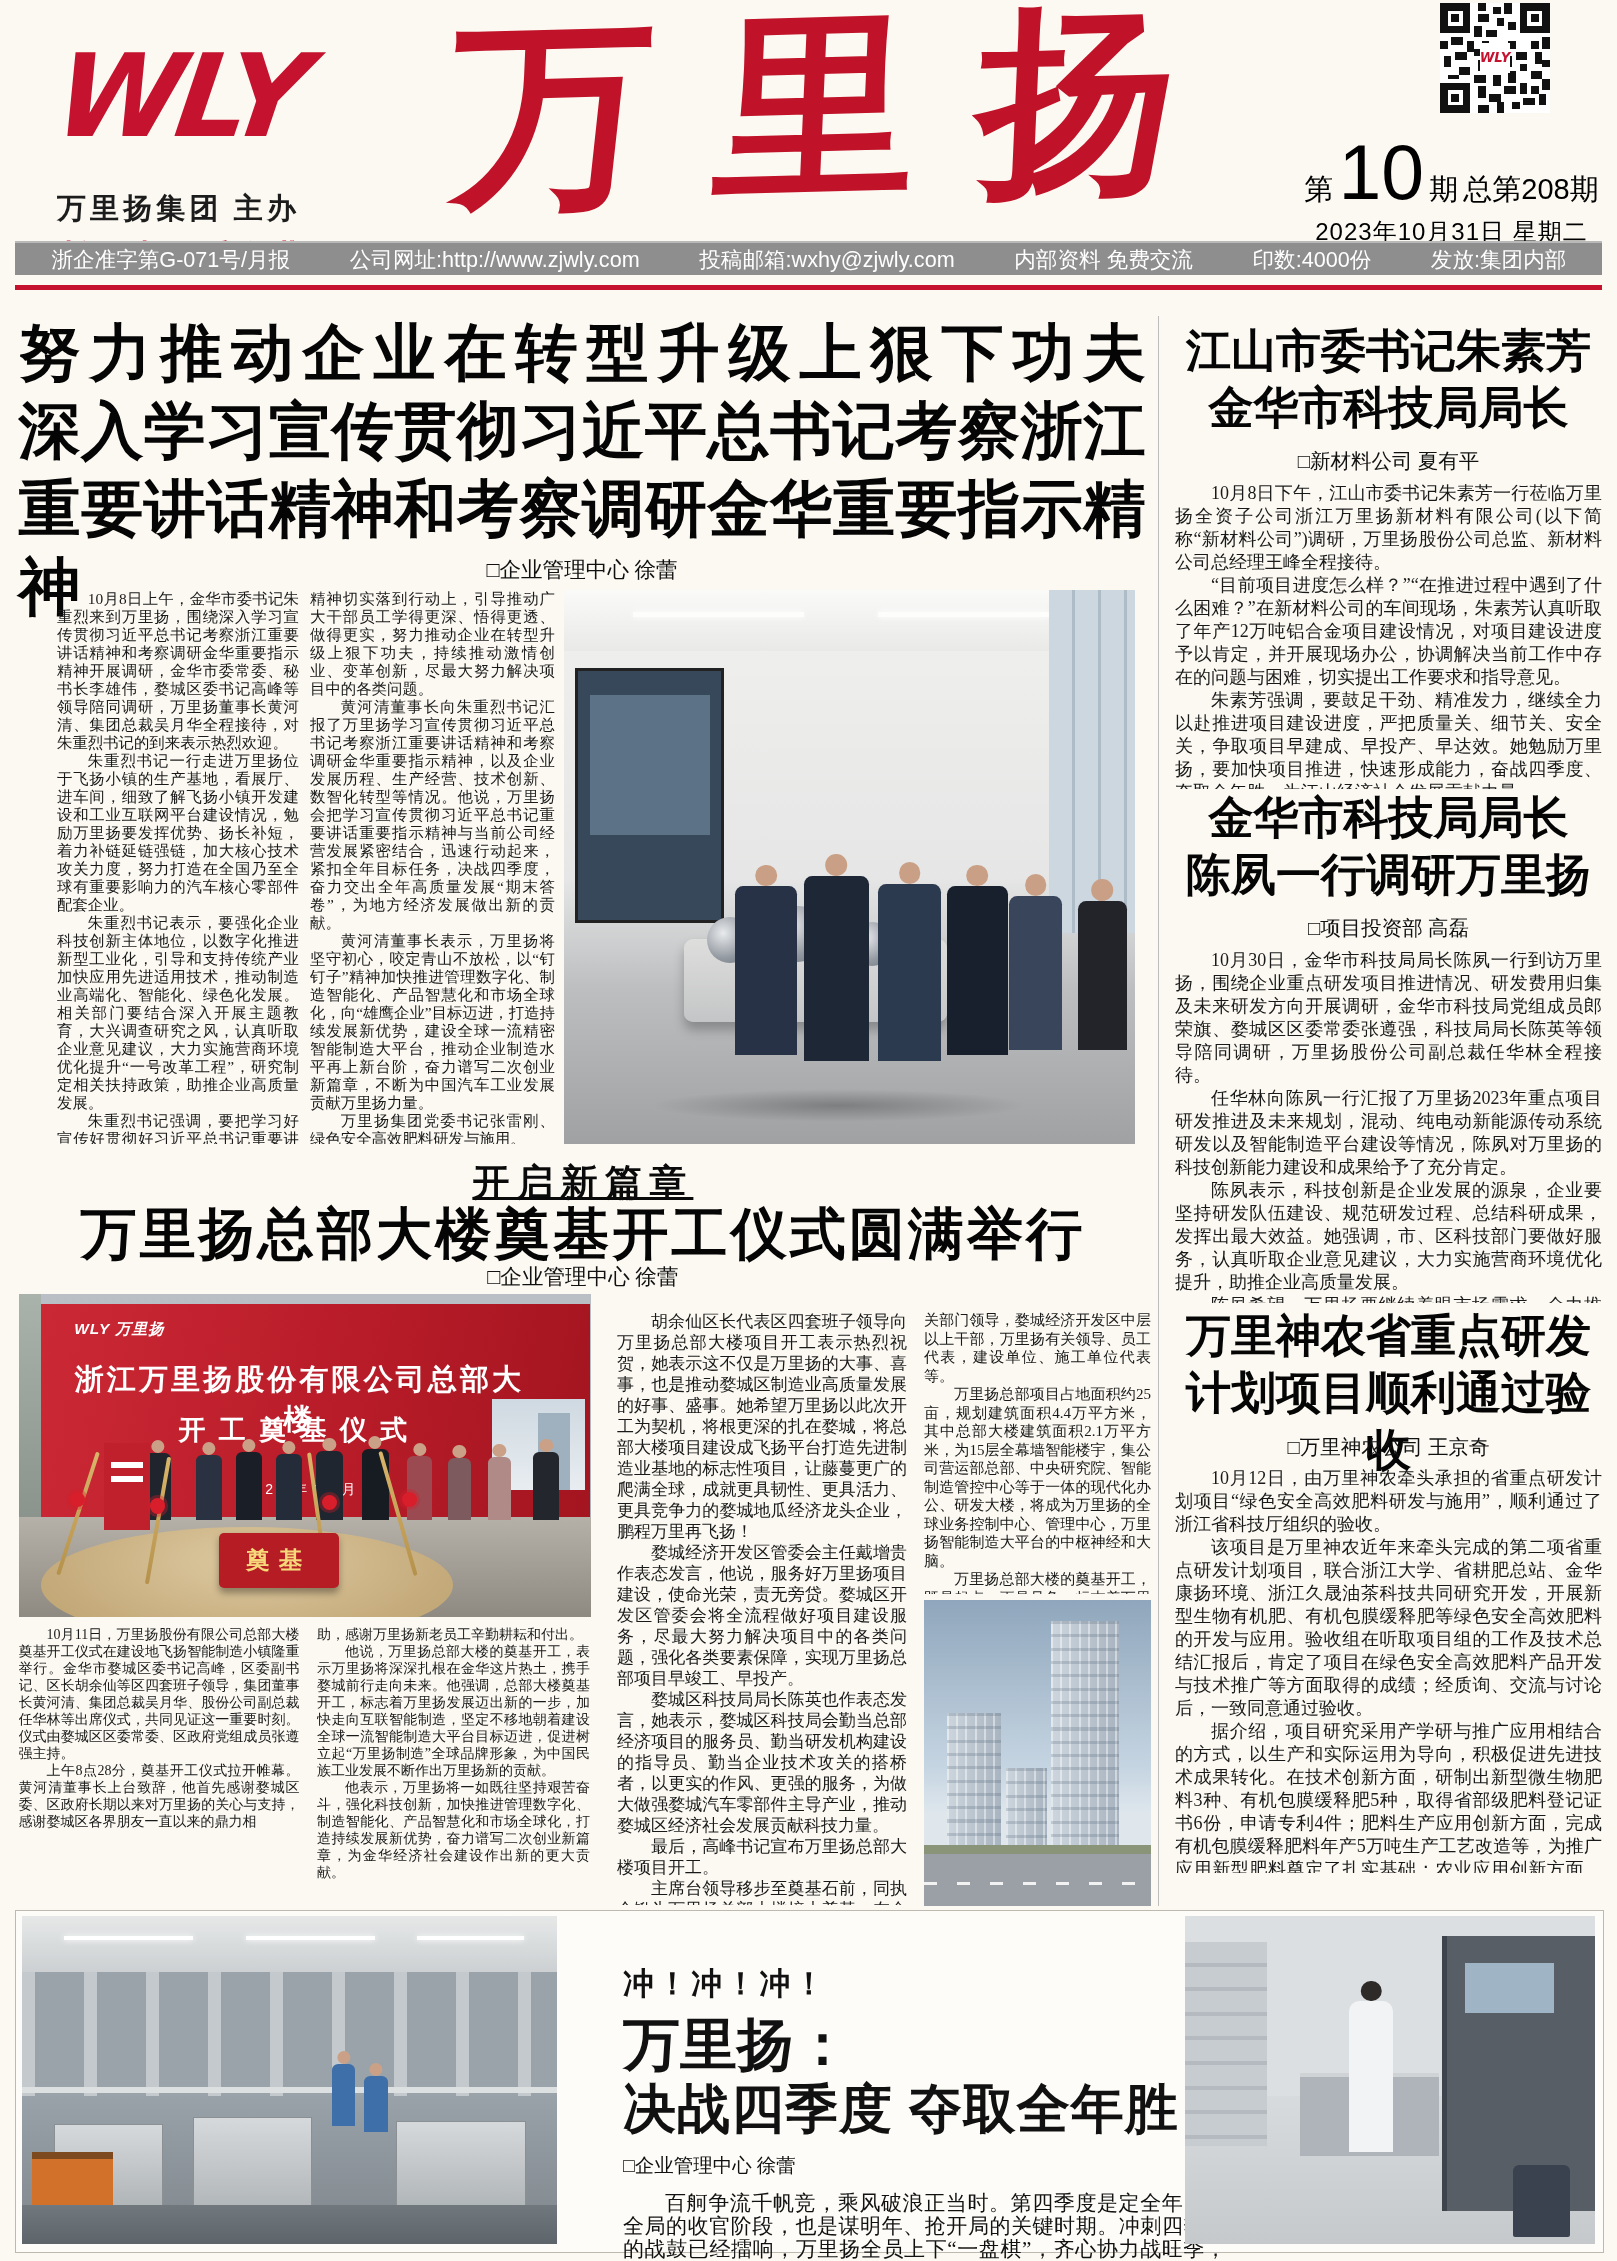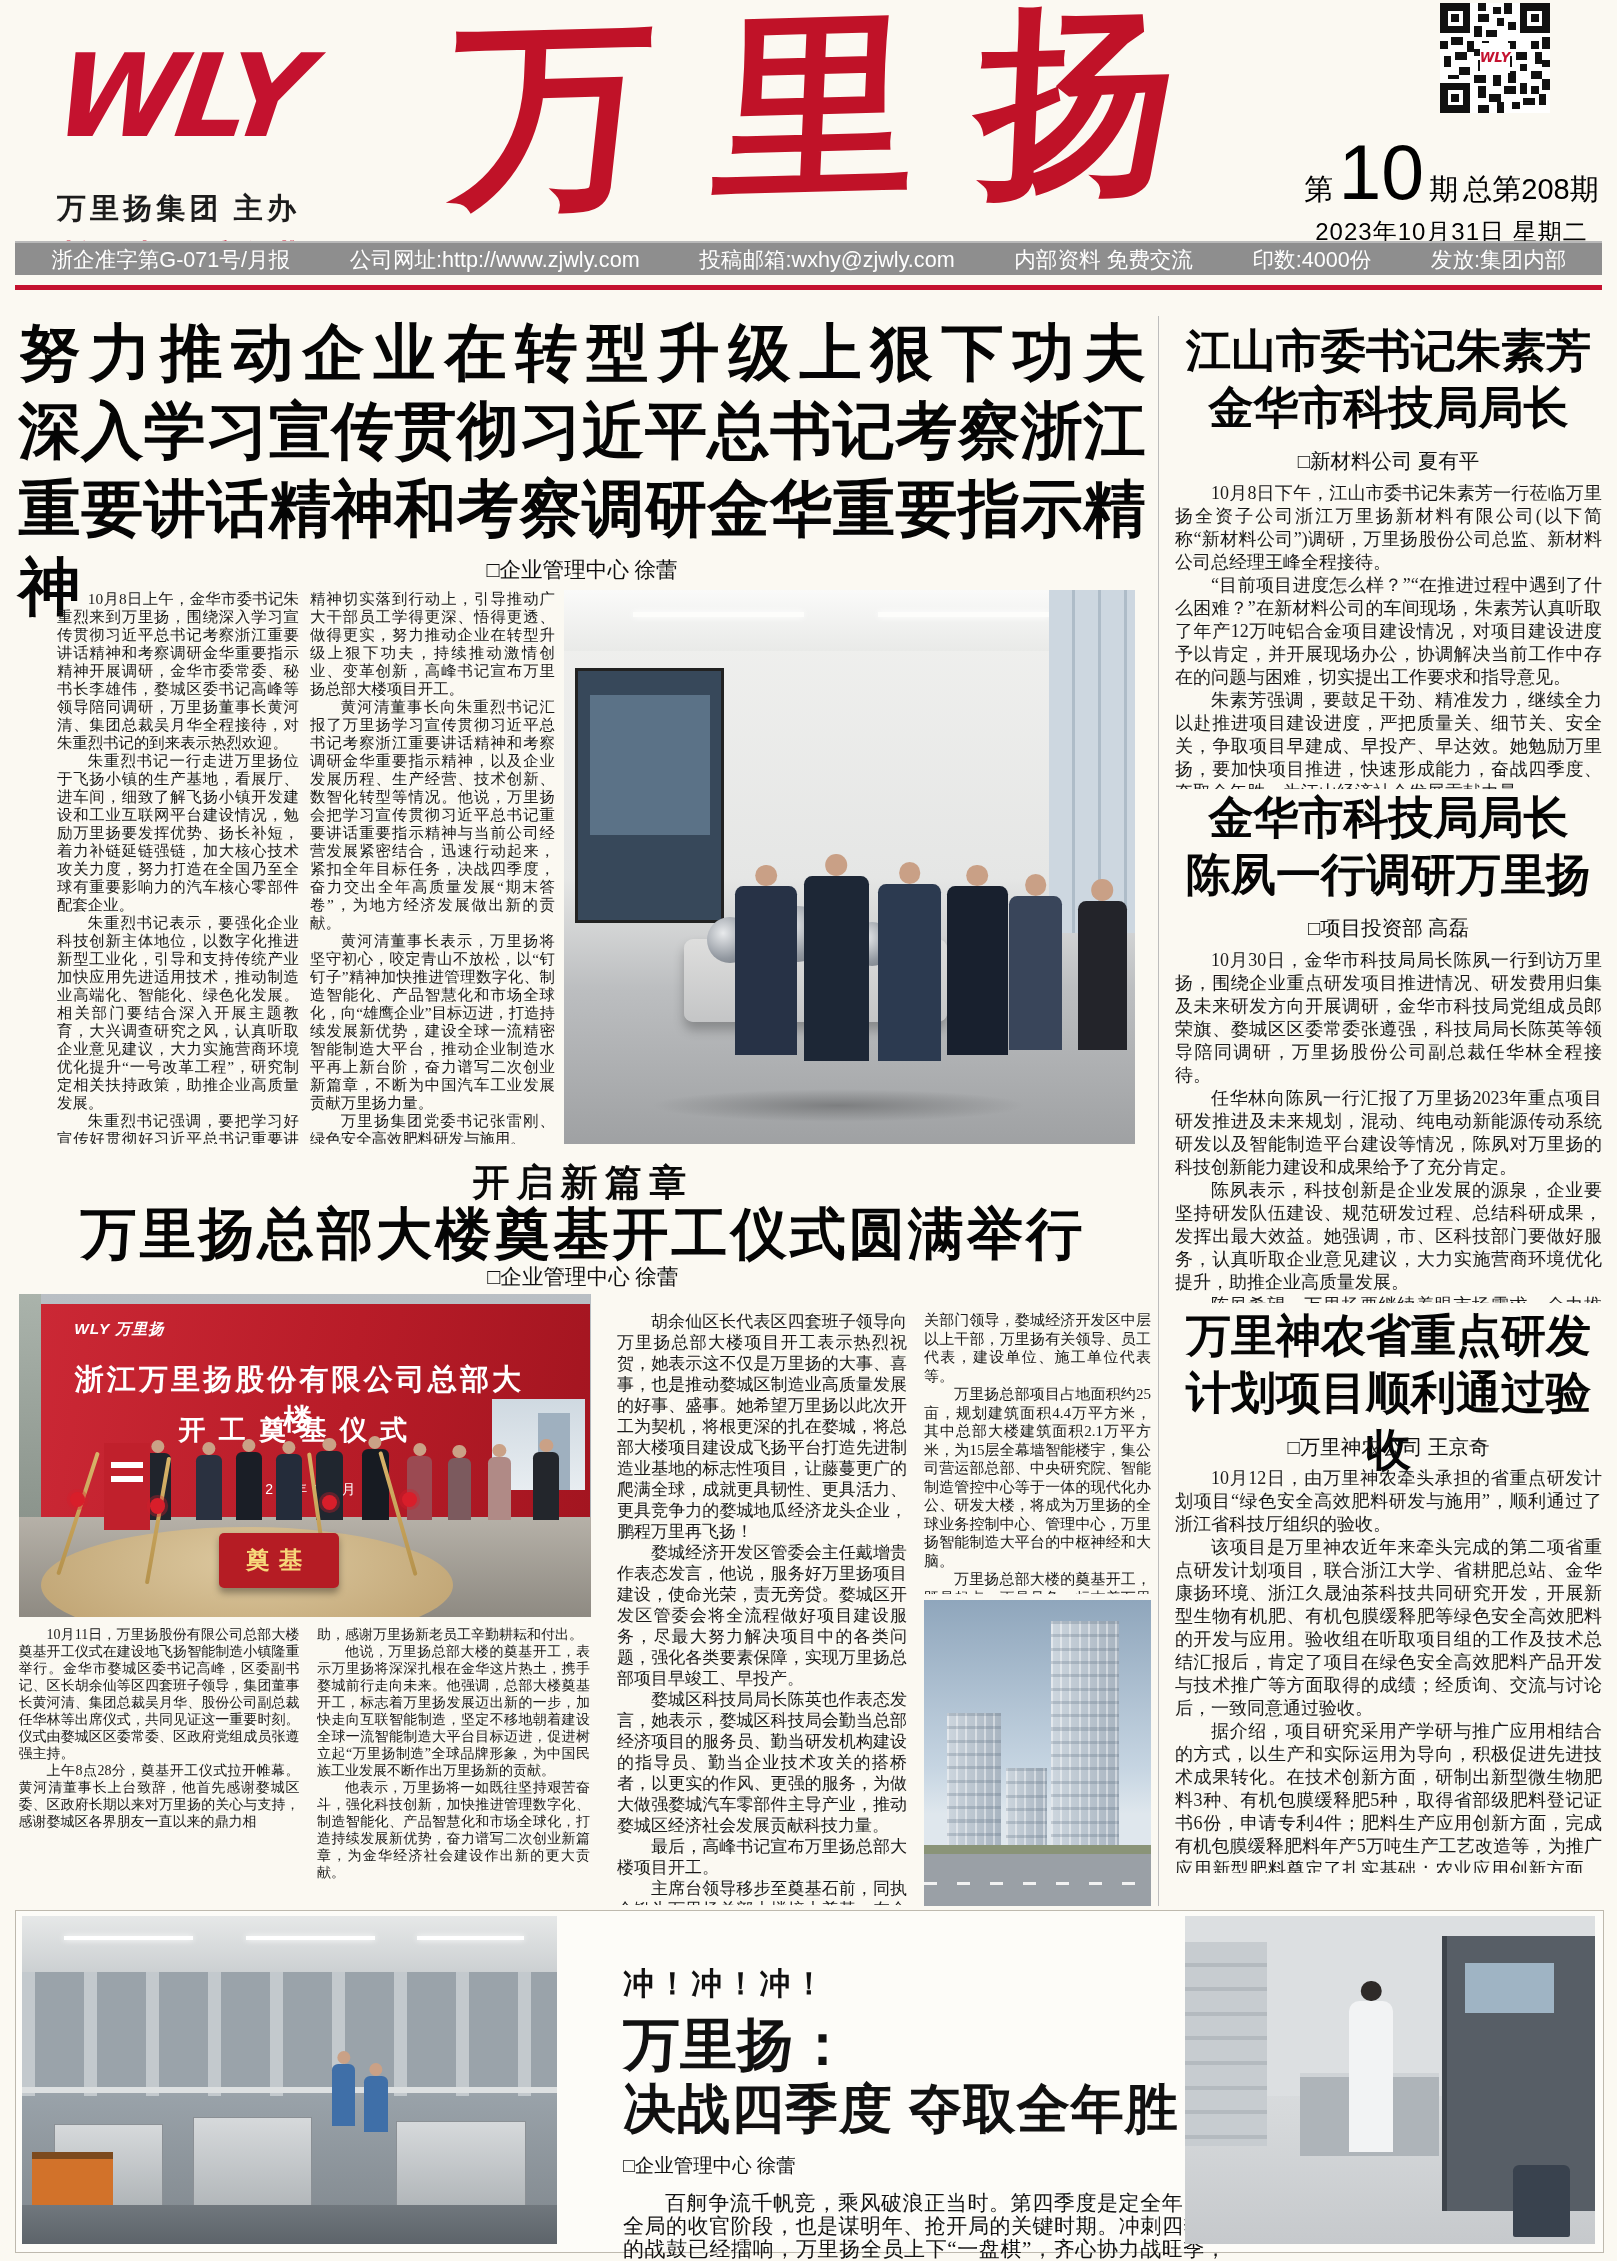--- a/index.html
+++ b/index.html
@@ -55,21 +55,21 @@
   .lp-table{position:absolute;left:21%;top:63%;width:46%;height:15%;background:linear-gradient(#dededd,#c4c5c6);
             border-radius:9.2px;box-shadow:0 7.2px 10.3px rgba(0,0,0,.25);}
   .gear{position:absolute;border-radius:50%;background:radial-gradient(circle at 35% 35%,#e8eaec,#9298a0 60%,#6d737b);}
   .person{position:absolute;border-radius:8.2px 8.2px 0 0;}
   .person:before{content:"";position:absolute;left:50%;top:-21.6px;transform:translateX(-50%);
                  width:21.6px;height:21.6px;border-radius:50%;background:#c9a086;}
   .lp-floor-sh{position:absolute;left:15%;bottom:4%;width:66%;height:6%;background:radial-gradient(ellipse,rgba(0,0,0,.25),transparent 70%);}
 
   
   .mid-kicker{left:15.4px;top:1158px;width:1135px;text-align:center;font-family:"Liberation Sans",sans-serif;
-              font-weight:900;font-size:37px;color:#0a0a0a;letter-spacing:7.2px;}
+              font-weight:900;font-size:37px;color:#0a0a0a;letter-spacing:7.2px;text-decoration:underline;}
   .mid-headline{left:15.4px;top:1197px;width:1135px;text-align:center;font-family:"Liberation Sans",sans-serif;
                 font-weight:900;font-size:56px;letter-spacing:3.1px;color:#050505;}
   .mid-byline{left:15.4px;top:1262px;width:1135px;}
   .ceremony{left:18.5px;top:1294px;width:572px;height:323px;background:linear-gradient(#b9bfc4,#a7adb2);}
   .cer-side{position:absolute;left:0;top:0;width:4%;height:70%;background:linear-gradient(#aab3ab,#8b948c);}
   .cer-backdrop{position:absolute;left:4%;top:3%;width:96%;height:67%;
                 background:linear-gradient(100deg,#cb2835 0%,#b81c28 55%,#a31520 100%);}
   .cer-logo{position:absolute;left:6%;top:7%;color:#fff;font-family:"Liberation Sans",sans-serif;
             font-weight:900;font-style:italic;font-size:15.4px;letter-spacing:1px;}
   .cer-title{position:absolute;left:4%;top:26%;width:86%;text-align:center;color:#fff;
@@ -207,21 +207,21 @@
   </div>
   <div class="abs byline lead-byline">□企业管理中心 徐蕾</div>
 
   <div class="abs np-col lead-col1">
     <p>10月8日上午，金华市委书记朱重烈来到万里扬，围绕深入学习宣传贯彻习近平总书记考察浙江重要讲话精神和考察调研金华重要指示精神开展调研，金华市委常委、秘书长李雄伟，婺城区委书记高峰等领导陪同调研，万里扬董事长黄河清、集团总裁吴月华全程接待，对朱重烈书记的到来表示热烈欢迎。</p>
     <p>朱重烈书记一行走进万里扬位于飞扬小镇的生产基地，看展厅、进车间，细致了解飞扬小镇开发建设和工业互联网平台建设情况，勉励万里扬要发挥优势、扬长补短，着力补链延链强链，加大核心技术攻关力度，努力打造在全国乃至全球有重要影响力的汽车核心零部件配套企业。</p>
     <p>朱重烈书记表示，要强化企业科技创新主体地位，以数字化推进新型工业化，引导和支持传统产业加快应用先进适用技术，推动制造业高端化、智能化、绿色化发展。相关部门要结合深入开展主题教育，大兴调查研究之风，认真听取企业意见建议，大力实施营商环境优化提升“一号改革工程”，研究制定相关扶持政策，助推企业高质量发展。</p>
     <p>朱重烈书记强调，要把学习好宣传好贯彻好习近平总书记重要讲话重要指示</p>
   </div>
   <div class="abs np-col lead-col2">
-    <p class="cont">精神切实落到行动上，引导推动广大干部员工学得更深、悟得更透、做得更实，努力推动企业在转型升级上狠下功夫，持续推动激情创业、变革创新，高峰书记宣布万里扬总部大楼项目开工。</p>
+    <p class="cont">精神切实落到行动上，引导推动广大干部员工学得更深、悟得更透、做得更实，努力推动企业在转型升级上狠下功夫，持续推动激情创业、变革创新，尽最大努力解决项目中的各类问题。</p>
     <p>黄河清董事长向朱重烈书记汇报了万里扬学习宣传贯彻习近平总书记考察浙江重要讲话精神和考察调研金华重要指示精神，以及企业发展历程、生产经营、技术创新、数智化转型等情况。他说，万里扬会把学习宣传贯彻习近平总书记重要讲话重要指示精神与当前公司经营发展紧密结合，迅速行动起来，紧扣全年目标任务，决战四季度，奋力交出全年高质量发展“期末答卷”，为地方经济发展做出新的贡献。</p>
     <p>黄河清董事长表示，万里扬将坚守初心，咬定青山不放松，以“钉钉子”精神加快推进管理数字化、制造智能化、产品智慧化和市场全球化，向“雄鹰企业”目标迈进，打造持续发展新优势，建设全球一流精密智能制造大平台，推动企业制造水平再上新台阶，奋力谱写二次创业新篇章，不断为中国汽车工业发展贡献万里扬力量。</p>
     <p>万里扬集团党委书记张雷刚、绿色安全高效肥料研发与施用。</p>
   </div>
 
   <div class="abs photo lead-photo">
     <div class="lp-ceiling"></div>
     <div class="lp-light" style="left:12%;width:30%;"></div>
     <div class="lp-light" style="left:55%;width:30%;"></div>
     <div class="lp-window"></div>

